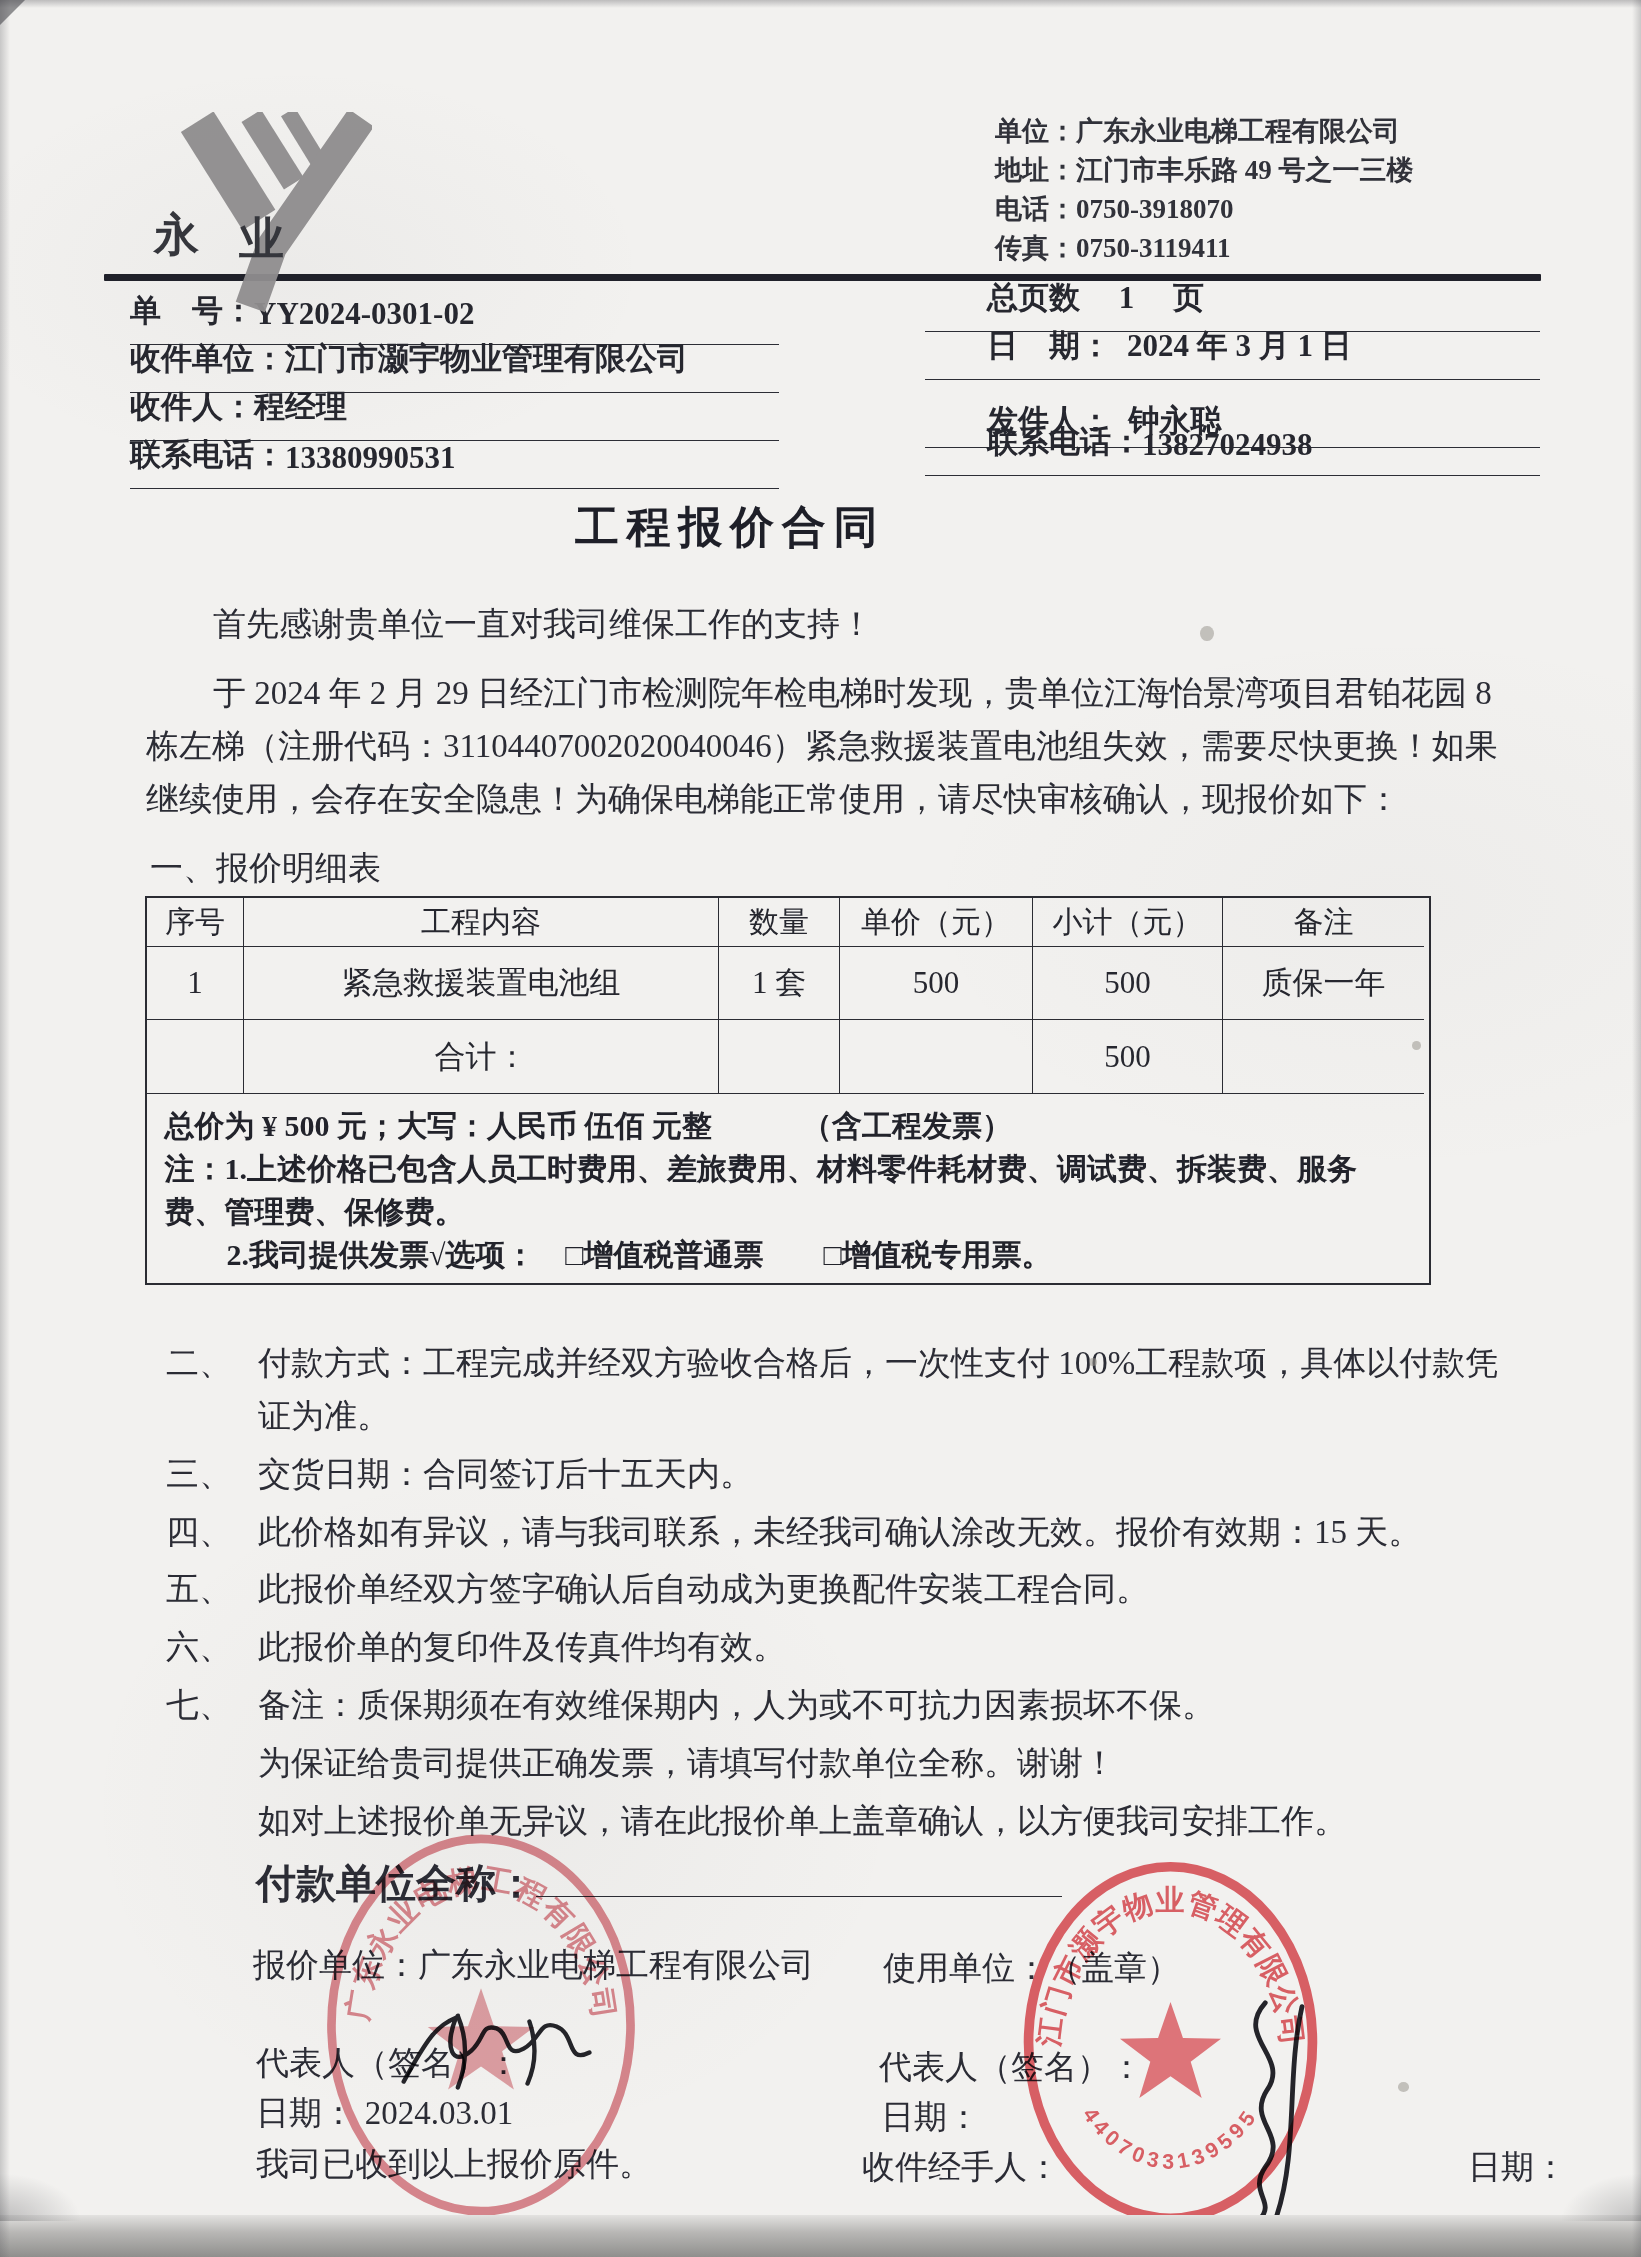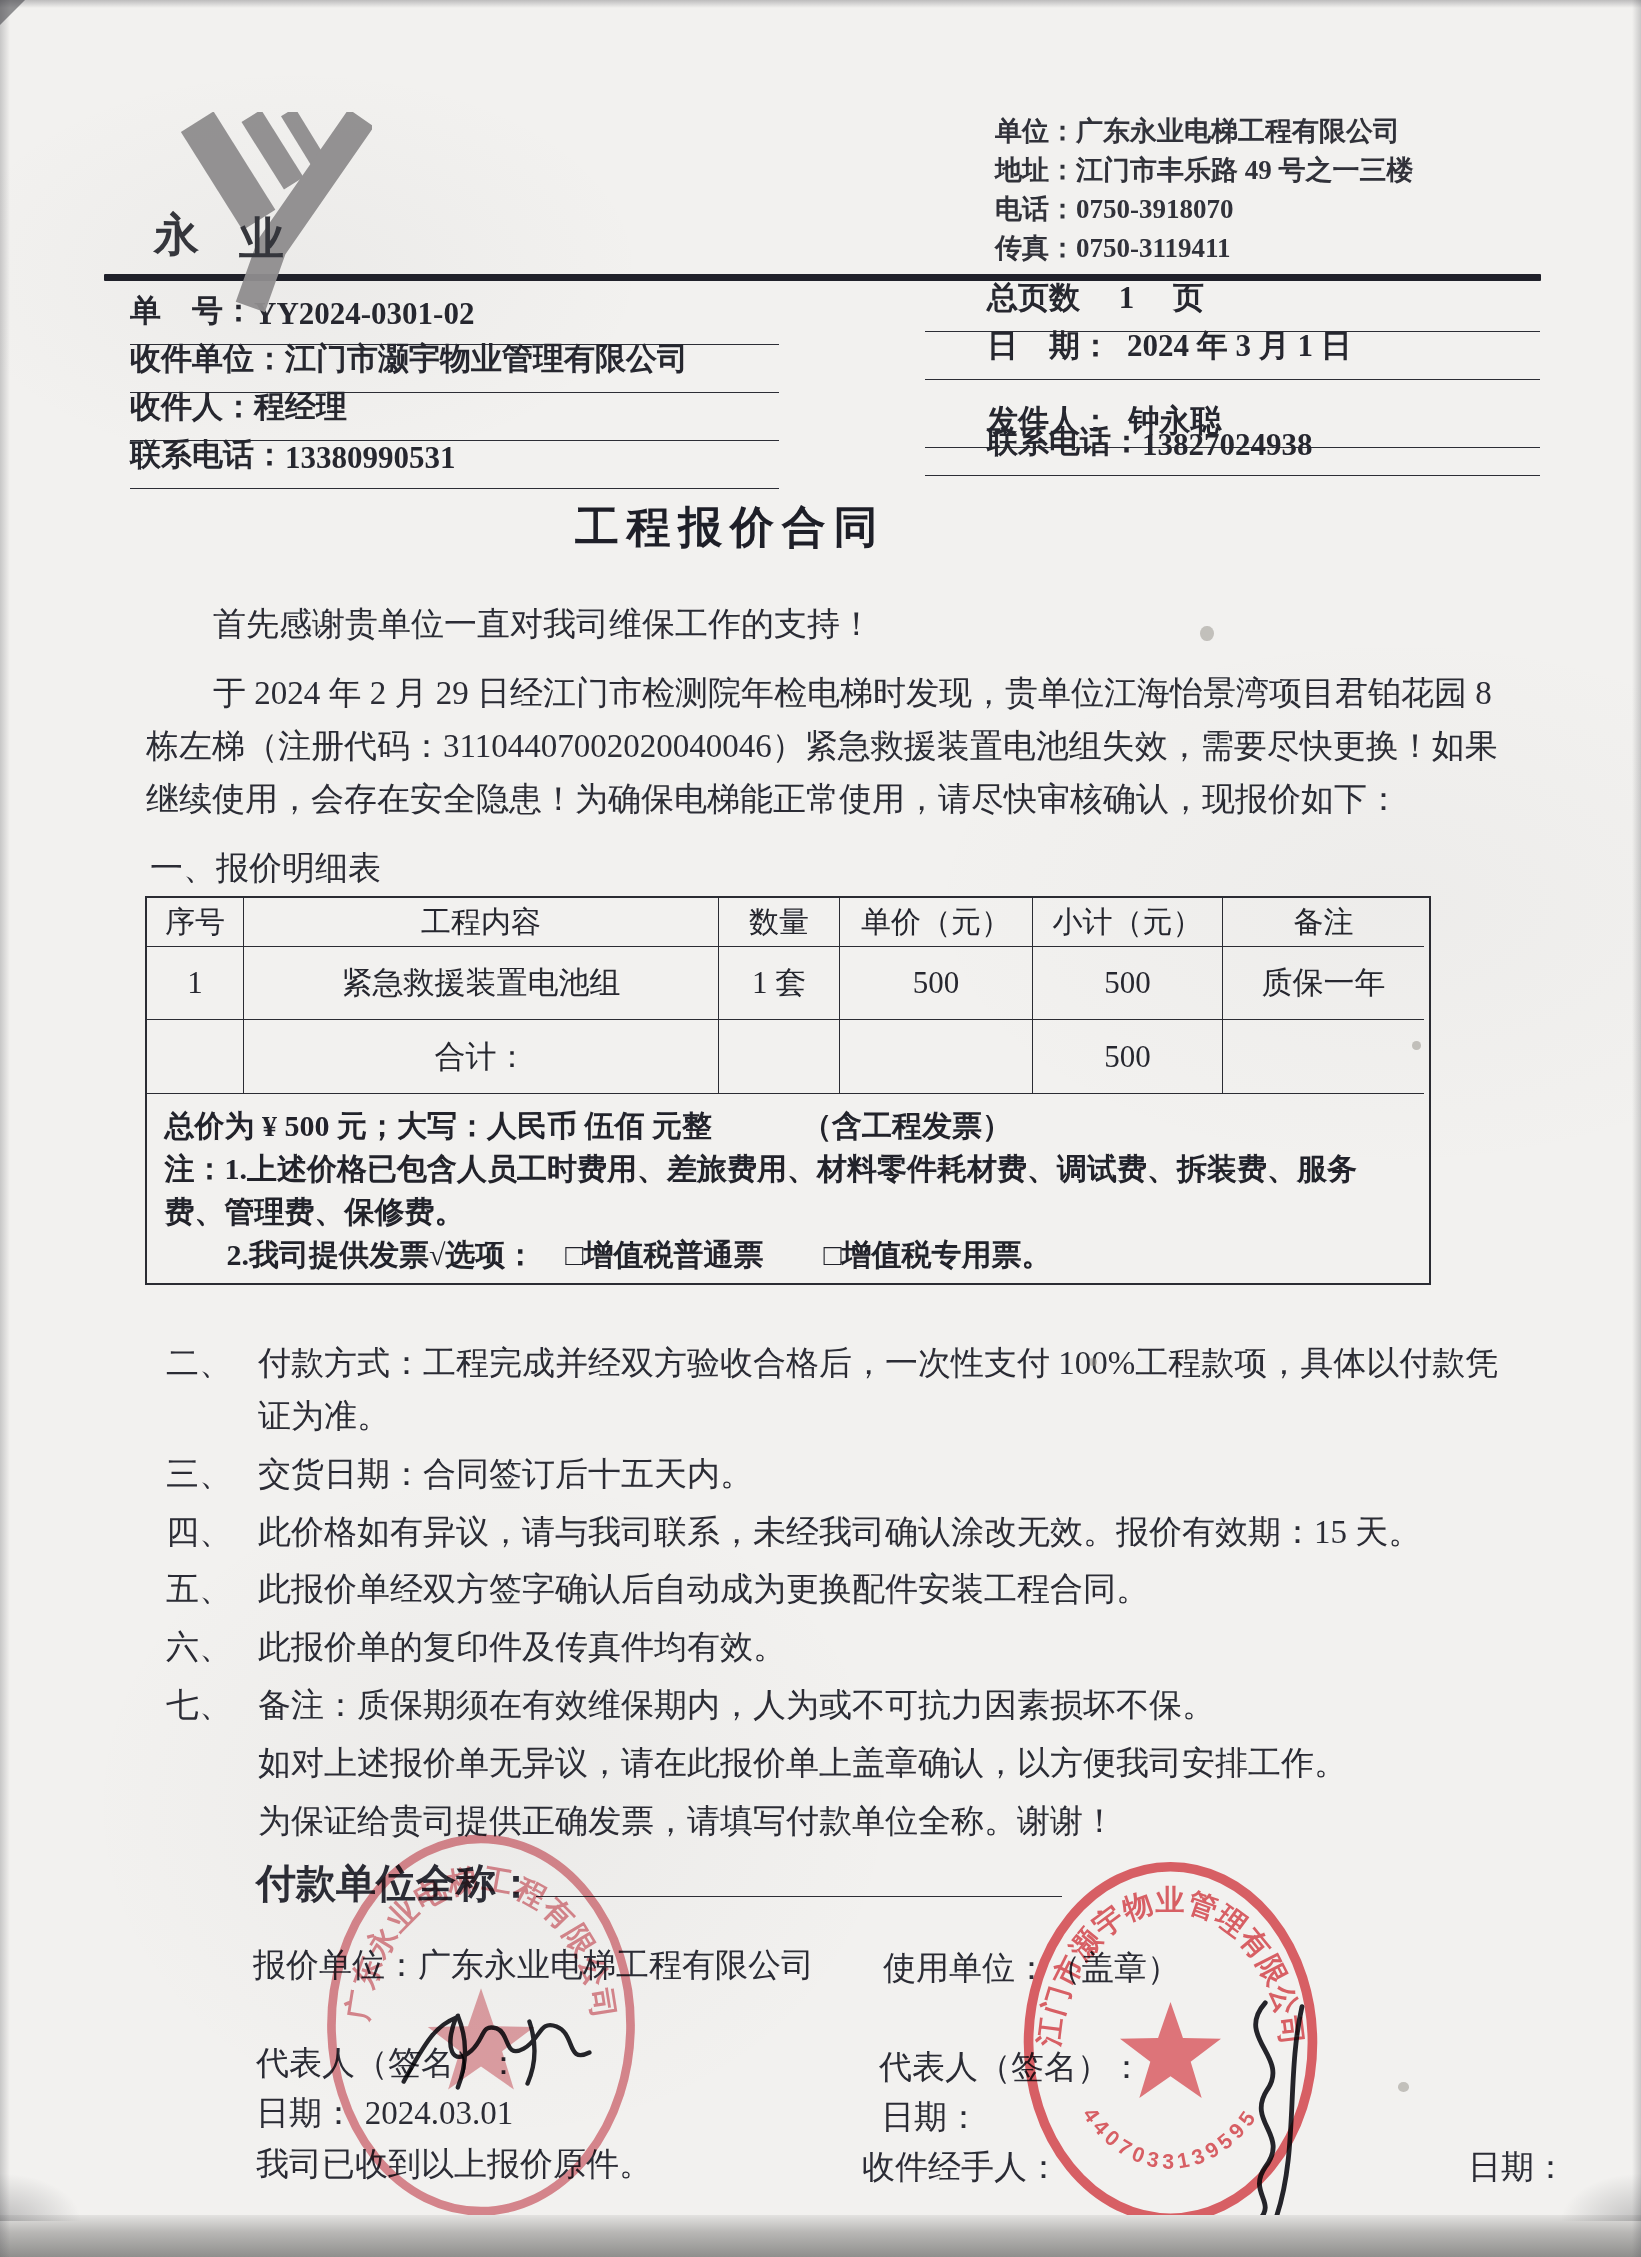--- a/index.html
+++ b/index.html
@@ -184,22 +184,22 @@
       <span class="txt">此报价单经双方签字确认后自动成为更换配件安装工程合同。</span>
   </div>
   <div class="term">
     <span class="num">六、</span>
       <span class="txt">此报价单的复印件及传真件均有效。</span>
   </div>
   <div class="term">
     <span class="num">七、</span>
       <span class="txt">备注：质保期须在有效维保期内，人为或不可抗力因素损坏不保。</span>
   </div>
+  <div class="closing-line">为保证给贵司提供正确发票，请填写付款单位全称。谢谢！</div>
   <div class="closing-line">如对上述报价单无异议，请在此报价单上盖章确认，以方便我司安排工作。</div>
-  <div class="closing-line">为保证给贵司提供正确发票，请填写付款单位全称。谢谢！</div>
 </div>
 
 <div class="abs payer">
   <span>付款单位全称：</span><span class="uline"></span>
 </div>
 
 <div class="abs sigline" style="left:253px;top:1943px;">
   <span>报价单位：</span><span>广东永业电梯工程有限公司</span>
 </div>
 <div class="abs sigline" style="left:256px;top:2041px;">

